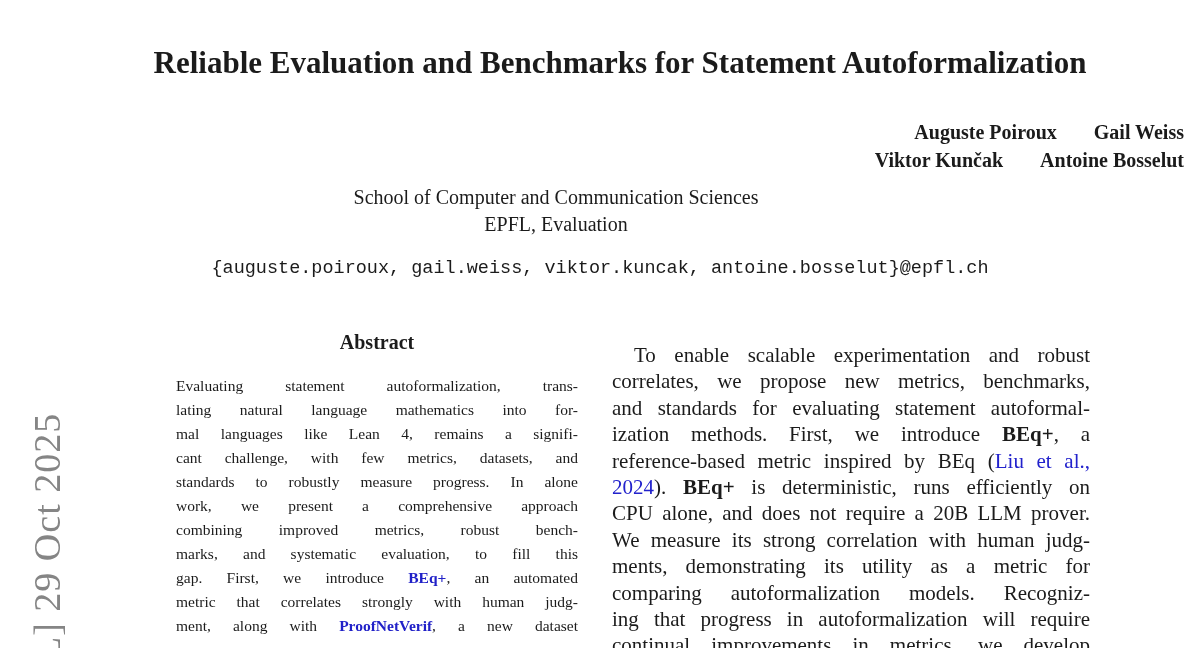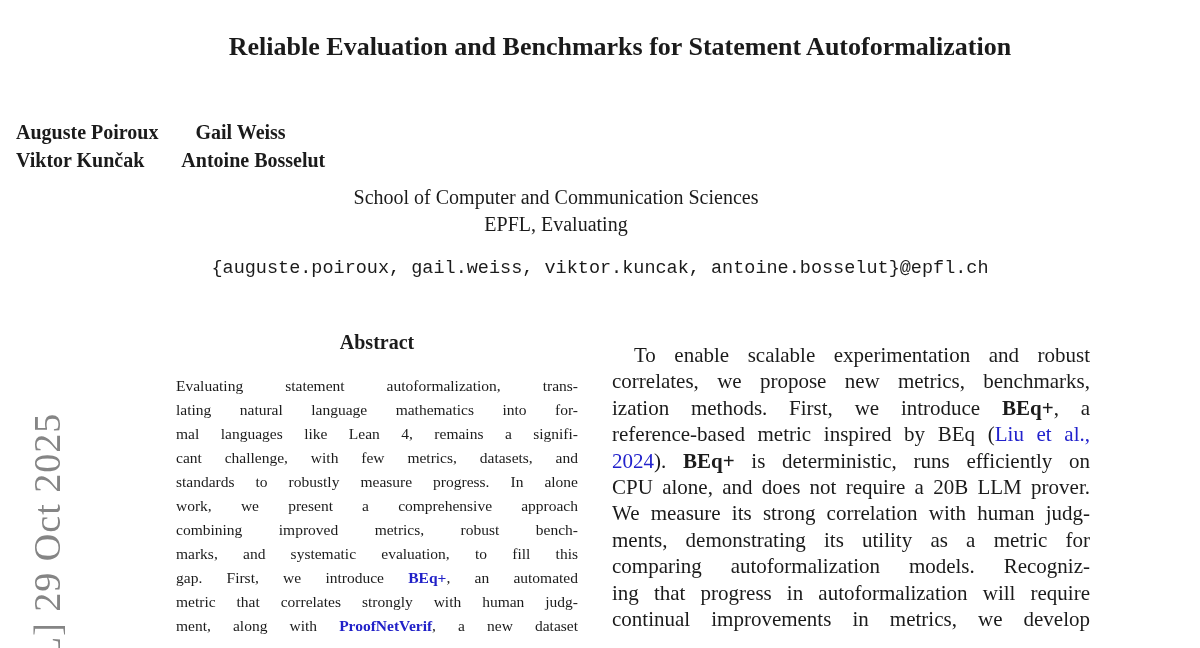--- a/index.html
+++ b/index.html
@@ -24,34 +24,34 @@
     font-size: 38px;
     line-height: 46px;
     color: var(--watermark-gray, #858585);
     white-space: pre;
     letter-spacing: 1px;
   }
 
   .title {
     position: absolute;
     left: 140px;
-    top: 30px;
+    top: 46px;
     width: 960px;
     text-align: center;
-    font-size: 26px;
+    font-size: 31px;
     line-height: 34px;
     font-weight: bold;
   }
 
   .authors {
     position: absolute;
     left: 0;
     top: 118px;
     width: 1200px;
-    text-align: left;
+    text-align: right;
     font-size: 20px;
     font-weight: bold;
   }
   .authors .author-row { line-height: 28px; }
   .authors .author-row span { display: inline-block; margin: 0 16px; }
 
   .affiliation {
     position: absolute;
     left: 0;
     top: 184px;
@@ -128,21 +128,21 @@
       <span>Gail Weiss</span>
     </div>
     <div class="author-row">
       <span>Viktor Kunčak</span>
       <span>Antoine Bosselut</span>
     </div>
   </div>
 
   <div class="affiliation">
     <div>School of Computer and Communication Sciences</div>
-    <div>EPFL, Evaluating</div>
+    <div>EPFL, Evaluation</div>
   </div>
 
   <div class="email">{auguste.poiroux, gail.weiss, viktor.kuncak, antoine.bosselut}@epfl.ch</div>
 
   <div class="col-abstract">
     <h2 class="abstract-heading">Abstract</h2>
     <div>
         <div class="line"><span>Evaluating statement autoformalization, trans-</span></div>
         <div class="line"><span>lating natural language mathematics into for-</span></div>
         <div class="line"><span>mal languages like Lean 4, remains a signifi-</span></div>
@@ -153,20 +153,21 @@
         <div class="line"><span>marks, and systematic evaluation, to fill this</span></div>
         <div class="line"><span>gap. First, we introduce </span><span class="term">BEq+</span><span>, an automated</span></div>
         <div class="line"><span>metric that correlates strongly with human judg-</span></div>
         <div class="line"><span>ment, along with </span><span class="term">ProofNetVerif</span><span>, a new dataset</span></div>
       </div>
   </div>
 
   <div class="col-right">
       <div class="line indent"><span>To enable scalable experimentation and robust</span></div>
       <div class="line"><span>correlates, we propose new metrics, benchmarks,</span></div>
+      <div class="line"><span>and standards for evaluating statement autoformal-</span></div>
       <div class="line"><span>ization methods.  First, we introduce </span><span class="bold">BEq+</span><span>, a</span></div>
       <div class="line"><span>reference-based metric inspired by BEq (</span><span class="link">Liu et al.,</span></div>
       <div class="line"><span class="link">2024</span><span>).  </span><span class="bold">BEq+</span><span> is deterministic, runs efficiently on</span></div>
       <div class="line"><span>CPU alone, and does not require a 20B LLM prover.</span></div>
       <div class="line"><span>We measure its strong correlation with human judg-</span></div>
       <div class="line"><span>ments, demonstrating its utility as a metric for</span></div>
       <div class="line"><span>comparing autoformalization models.  Recogniz-</span></div>
       <div class="line"><span>ing that progress in autoformalization will require</span></div>
       <div class="line"><span>continual improvements in metrics, we develop</span></div>
     </div>

